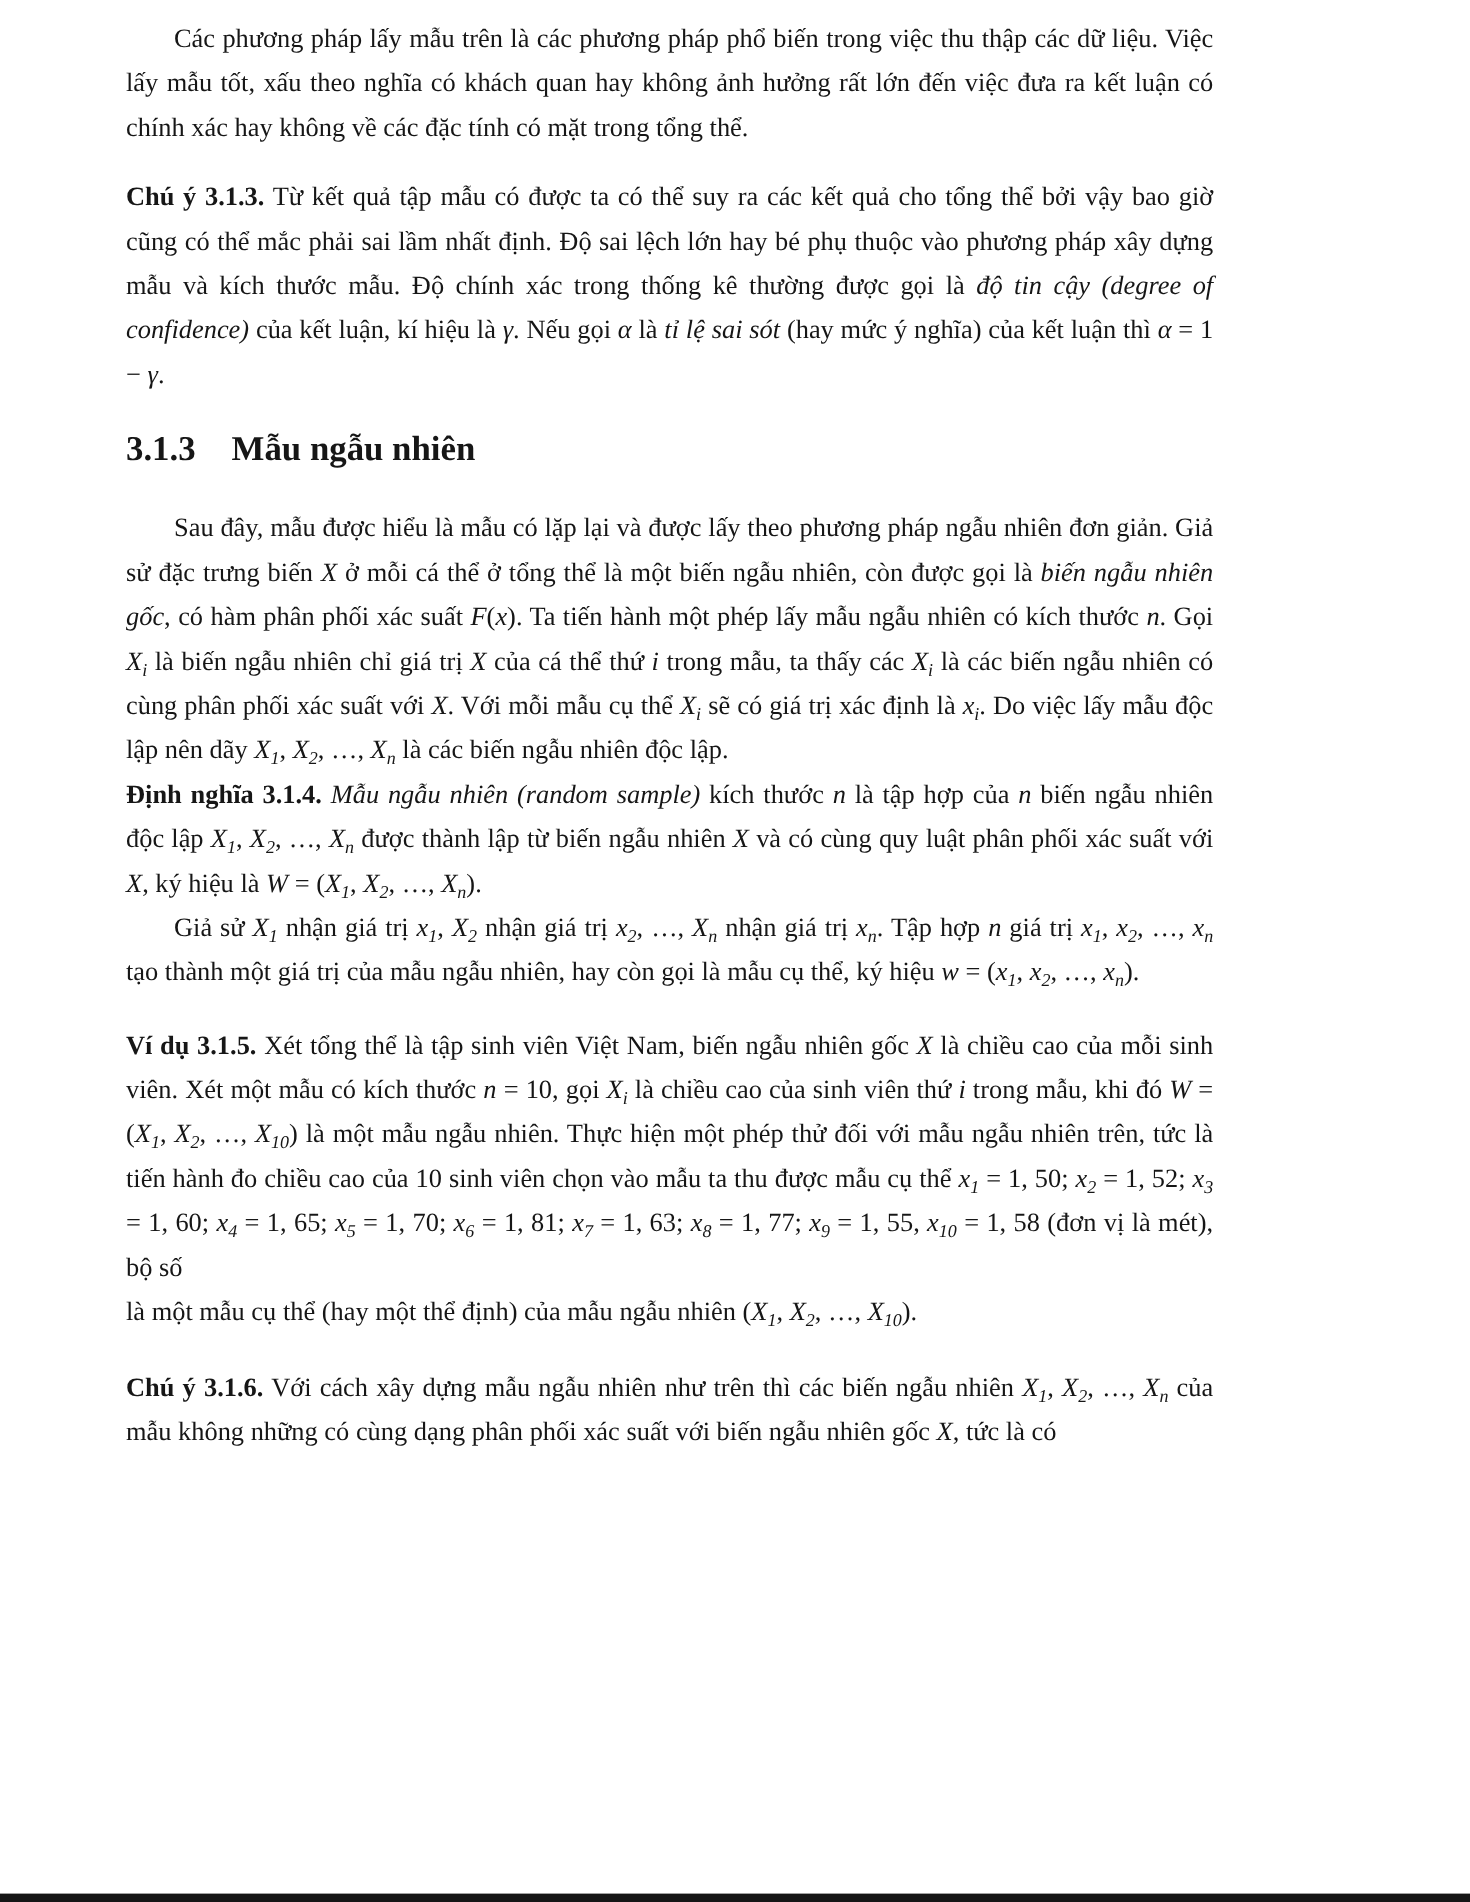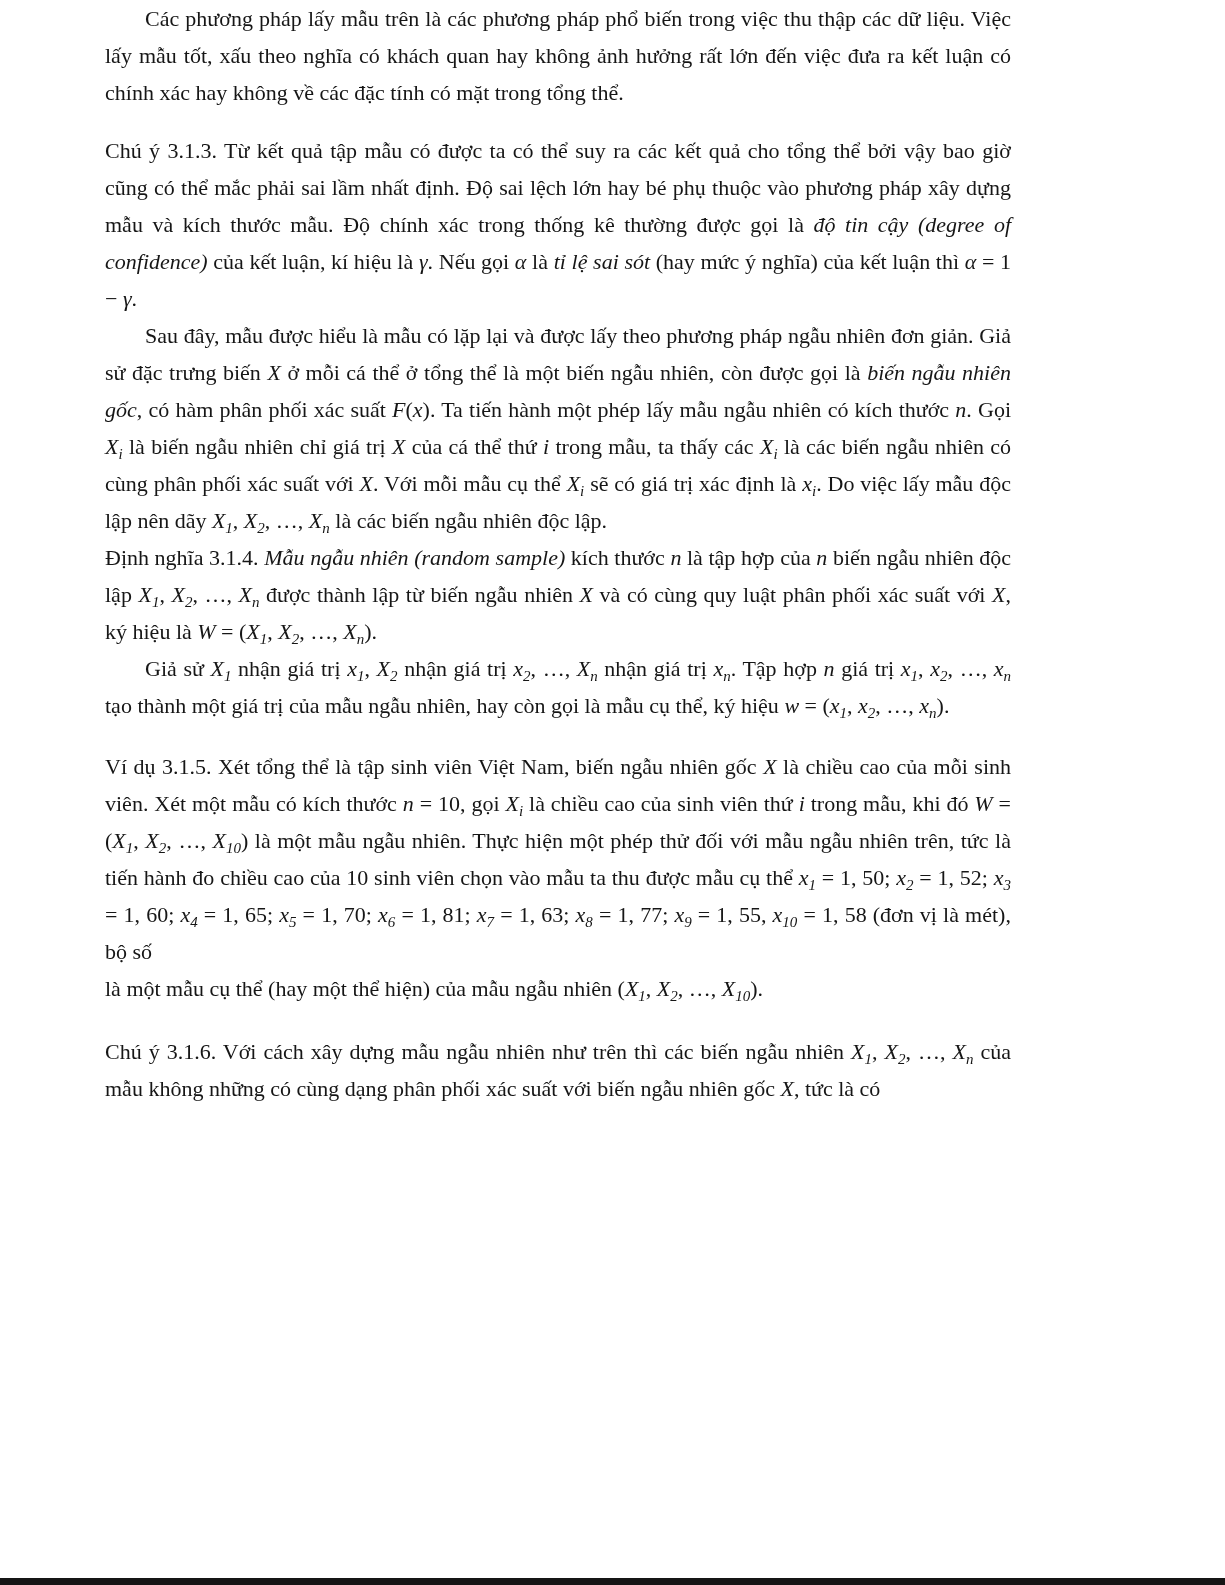--- a/index.html
+++ b/index.html
@@ -8,20 +8,21 @@
     background: #ffffff;
     color: #161616;
     font-family: "Liberation Serif", "DejaVu Serif", serif;
     position: relative;
     overflow: hidden;
   }
   .page {
     position: absolute;
     left: 105px; top: 0;
     width: 906px;
+    padding-top: 13px;
     font-size: 22px;
     line-height: 37px;
     text-align: justify;
   }
   p { margin: 0; }
   .indent { text-indent: 40px; }
   .block-note313 { margin-top: 21px; }
   .section-heading {
     margin: 27px 0 29px 0;
     font-size: 29px;
@@ -30,21 +31,21 @@
     text-align: left;
   }
   .sec-num { margin-right: 30px; }
   .block-definition { }
   .block-example { margin-top: 24px; }
   .equation {
     margin: 26px 0;
     text-align: center;
   }
   .block-note316 { margin-top: 26px; }
-  .run-b { font-weight: normal; }
+  .run-b { font-weight: bold; }
   .run-i { font-style: italic; }
   .run-m { font-style: italic; }
   .run-s {
     font-style: italic;
     font-size: 15px;
     vertical-align: -5px;
     line-height: 0;
   }
   .bottom-bar {
     position: absolute;
@@ -55,29 +56,32 @@
 </style>
 </head>
 <body>
 
 <div class="page">
 
   <p class="para indent"><span>Các phương pháp lấy mẫu trên là các phương pháp phổ biến trong việc thu thập các dữ liệu. Việc lấy mẫu tốt, xấu theo nghĩa có khách quan hay không ảnh hưởng rất lớn đến việc đưa ra kết luận có chính xác hay không về các đặc tính có mặt trong tổng thể.</span></p>
 
   <p class="para block-note313"><span class="run-b">Chú ý 3.1.3.</span><span> Từ kết quả tập mẫu có được ta có thể suy ra các kết quả cho tổng thể bởi vậy bao giờ cũng có thể mắc phải sai lầm nhất định. Độ sai lệch lớn hay bé phụ thuộc vào phương pháp xây dựng mẫu và kích thước mẫu. Độ chính xác trong thống kê thường được gọi là </span><span class="run-i">độ tin cậy (degree of confidence)</span><span> của kết luận, kí hiệu là </span><span class="run-m">γ</span><span>. Nếu gọi </span><span class="run-m">α</span><span> là </span><span class="run-i">tỉ lệ sai sót</span><span> (hay mức ý nghĩa) của kết luận thì </span><span class="run-m">α</span><span> = 1 − </span><span class="run-m">γ</span><span>.</span></p>
 
+  <h2 class="section-heading">
+    <span class="sec-num">3.1.3</span><span class="sec-title">Mẫu ngẫu nhiên</span>
+  </h2>
 
   <p class="para indent"><span>Sau đây, mẫu được hiểu là mẫu có lặp lại và được lấy theo phương pháp ngẫu nhiên đơn giản. Giả sử đặc trưng biến </span><span class="run-m">X</span><span> ở mỗi cá thể ở tổng thể là một biến ngẫu nhiên, còn được gọi là </span><span class="run-i">biến ngẫu nhiên gốc</span><span>, có hàm phân phối xác suất </span><span class="run-m">F</span><span>(</span><span class="run-m">x</span><span>)</span><span>. Ta tiến hành một phép lấy mẫu ngẫu nhiên có kích thước </span><span class="run-m">n</span><span>. Gọi </span><span class="run-m">X</span><span class="run-s">i</span><span> là biến ngẫu nhiên chỉ giá trị </span><span class="run-m">X</span><span> của cá thể thứ </span><span class="run-m">i</span><span> trong mẫu, ta thấy các </span><span class="run-m">X</span><span class="run-s">i</span><span> là các biến ngẫu nhiên có cùng phân phối xác suất với </span><span class="run-m">X</span><span>. Với mỗi mẫu cụ thể </span><span class="run-m">X</span><span class="run-s">i</span><span> sẽ có giá trị xác định là </span><span class="run-m">x</span><span class="run-s">i</span><span>. Do việc lấy mẫu độc lập nên dãy </span><span class="run-m">X</span><span class="run-s">1</span><span>, </span><span class="run-m">X</span><span class="run-s">2</span><span>, …, </span><span class="run-m">X</span><span class="run-s">n</span><span> là các biến ngẫu nhiên độc lập.</span></p>
 
   <p class="para block-definition"><span class="run-b">Định nghĩa 3.1.4.</span><span> </span><span class="run-i">Mẫu ngẫu nhiên (random sample)</span><span> kích thước </span><span class="run-m">n</span><span> là tập hợp của </span><span class="run-m">n</span><span> biến ngẫu nhiên độc lập </span><span class="run-m">X</span><span class="run-s">1</span><span>, </span><span class="run-m">X</span><span class="run-s">2</span><span>, …, </span><span class="run-m">X</span><span class="run-s">n</span><span> được thành lập từ biến ngẫu nhiên </span><span class="run-m">X</span><span> và có cùng quy luật phân phối xác suất với </span><span class="run-m">X</span><span>, ký hiệu là </span><span class="run-m">W</span><span> = (</span><span class="run-m">X</span><span class="run-s">1</span><span>, </span><span class="run-m">X</span><span class="run-s">2</span><span>, …, </span><span class="run-m">X</span><span class="run-s">n</span><span>).</span></p>
 
   <p class="para indent"><span>Giả sử </span><span class="run-m">X</span><span class="run-s">1</span><span> nhận giá trị </span><span class="run-m">x</span><span class="run-s">1</span><span>, </span><span class="run-m">X</span><span class="run-s">2</span><span> nhận giá trị </span><span class="run-m">x</span><span class="run-s">2</span><span>, …, </span><span class="run-m">X</span><span class="run-s">n</span><span> nhận giá trị </span><span class="run-m">x</span><span class="run-s">n</span><span>. Tập hợp </span><span class="run-m">n</span><span> giá trị </span><span class="run-m">x</span><span class="run-s">1</span><span>, </span><span class="run-m">x</span><span class="run-s">2</span><span>, …, </span><span class="run-m">x</span><span class="run-s">n</span><span> tạo thành một giá trị của mẫu ngẫu nhiên, hay còn gọi là mẫu cụ thể, ký hiệu </span><span class="run-m">w</span><span> = (</span><span class="run-m">x</span><span class="run-s">1</span><span>, </span><span class="run-m">x</span><span class="run-s">2</span><span>, …, </span><span class="run-m">x</span><span class="run-s">n</span><span>).</span></p>
 
   <p class="para block-example"><span class="run-b">Ví dụ 3.1.5.</span><span> Xét tổng thể là tập sinh viên Việt Nam, biến ngẫu nhiên gốc </span><span class="run-m">X</span><span> là chiều cao của mỗi sinh viên. Xét một mẫu có kích thước </span><span class="run-m">n</span><span> = 10, gọi </span><span class="run-m">X</span><span class="run-s">i</span><span> là chiều cao của sinh viên thứ </span><span class="run-m">i</span><span> trong mẫu, khi đó </span><span class="run-m">W</span><span> = (</span><span class="run-m">X</span><span class="run-s">1</span><span>, </span><span class="run-m">X</span><span class="run-s">2</span><span>, …, </span><span class="run-m">X</span><span class="run-s">10</span><span>) là một mẫu ngẫu nhiên. Thực hiện một phép thử đối với mẫu ngẫu nhiên trên, tức là tiến hành đo chiều cao của 10 sinh viên chọn vào mẫu ta thu được mẫu cụ thể </span><span class="run-m">x</span><span class="run-s">1</span><span> = 1, 50; </span><span class="run-m">x</span><span class="run-s">2</span><span> = 1, 52; </span><span class="run-m">x</span><span class="run-s">3</span><span> = 1, 60; </span><span class="run-m">x</span><span class="run-s">4</span><span> = 1, 65; </span><span class="run-m">x</span><span class="run-s">5</span><span> = 1, 70; </span><span class="run-m">x</span><span class="run-s">6</span><span> = 1, 81; </span><span class="run-m">x</span><span class="run-s">7</span><span> = 1, 63; </span><span class="run-m">x</span><span class="run-s">8</span><span> = 1, 77; </span><span class="run-m">x</span><span class="run-s">9</span><span> = 1, 55, </span><span class="run-m">x</span><span class="run-s">10</span><span> = 1, 58</span><span> (đơn vị là mét), bộ số</span></p>
 
 
-  <p class="para"><span>là một mẫu cụ thể (hay một thể hiện) của mẫu ngẫu nhiên (</span><span class="run-m">X</span><span class="run-s">1</span><span>, </span><span class="run-m">X</span><span class="run-s">2</span><span>, …, </span><span class="run-m">X</span><span class="run-s">10</span><span>).</span></p>
+  <p class="para"><span>là một mẫu cụ thể (hay một thể định) của mẫu ngẫu nhiên (</span><span class="run-m">X</span><span class="run-s">1</span><span>, </span><span class="run-m">X</span><span class="run-s">2</span><span>, …, </span><span class="run-m">X</span><span class="run-s">10</span><span>).</span></p>
 
   <p class="para block-note316"><span class="run-b">Chú ý 3.1.6.</span><span> Với cách xây dựng mẫu ngẫu nhiên như trên thì các biến ngẫu nhiên </span><span class="run-m">X</span><span class="run-s">1</span><span>, </span><span class="run-m">X</span><span class="run-s">2</span><span>, …, </span><span class="run-m">X</span><span class="run-s">n</span><span> của mẫu không những có cùng dạng phân phối xác suất với biến ngẫu nhiên gốc </span><span class="run-m">X</span><span>, tức là có</span></p>
 
 </div>
 
 <div class="bottom-bar"></div>
 
 </body></html>

